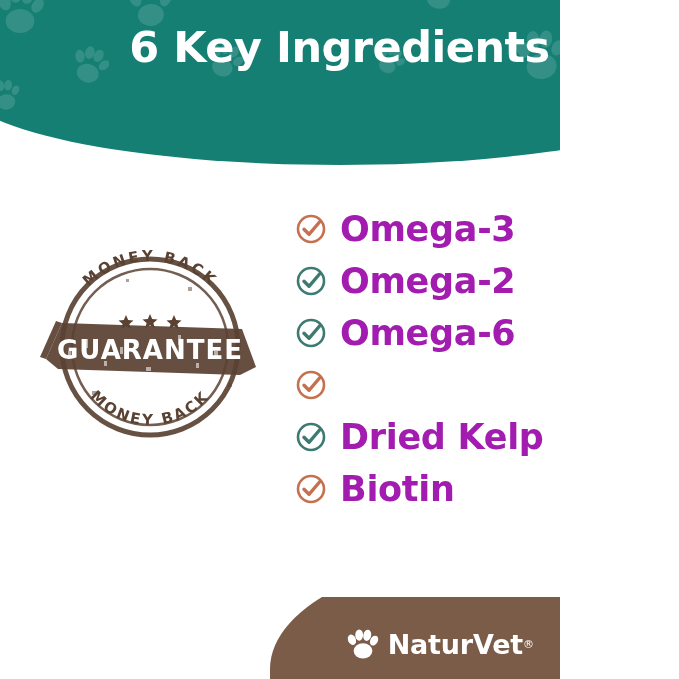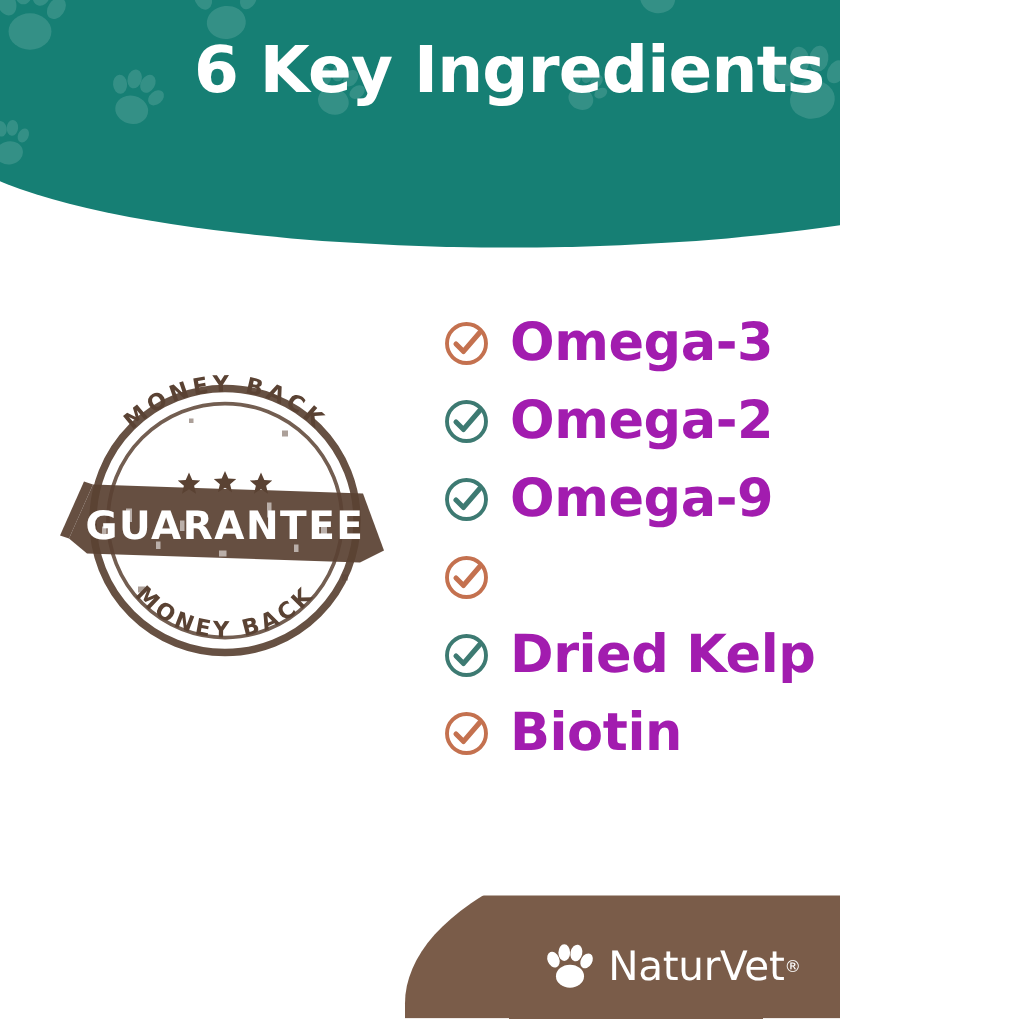--- a/index.html
+++ b/index.html
@@ -109,21 +109,21 @@
     bottom: 18px;
     display: flex;
     align-items: center;
   }
   .brand-mark {
     margin-right: 8px;
   }
   .brand-name {
     color: #ffffff;
     font-size: 27px;
-    font-weight: normal;
+    font-weight: bold;
     font-family: "DejaVu Sans", sans-serif;
     letter-spacing: -0.2px;
   }
   .brand-reg {
     color: #ffffff;
     font-size: 11px;
     vertical-align: super;
     font-family: "DejaVu Sans", sans-serif;
   }
 </style>
@@ -283,21 +283,21 @@
         <path d="M8 15.3 L13 20.3 L24 7.5" fill="none" stroke="#3d7a72" stroke-width="3.4" stroke-linecap="round" stroke-linejoin="round"></path>
       </svg>
       <div class="ing-label">Omega-2</div>
     </div>
 
     <div class="ing-row">
       <svg class="ing-check" viewBox="0 0 30 30" aria-hidden="true">
         <circle cx="15" cy="15" r="13" fill="none" stroke="#3d7a72" stroke-width="2.6"></circle>
         <path d="M8 15.3 L13 20.3 L24 7.5" fill="none" stroke="#3d7a72" stroke-width="3.4" stroke-linecap="round" stroke-linejoin="round"></path>
       </svg>
-      <div class="ing-label">Omega-9</div>
+      <div class="ing-label">Omega-6</div>
     </div>
 
     <div class="ing-row">
       <svg class="ing-check" viewBox="0 0 30 30" aria-hidden="true">
         <circle cx="15" cy="15" r="13" fill="none" stroke="#c4714f" stroke-width="2.6"></circle>
         <path d="M8 15.3 L13 20.3 L24 7.5" fill="none" stroke="#c4714f" stroke-width="3.4" stroke-linecap="round" stroke-linejoin="round"></path>
       </svg>
     </div>
 
     <div class="ing-row">

